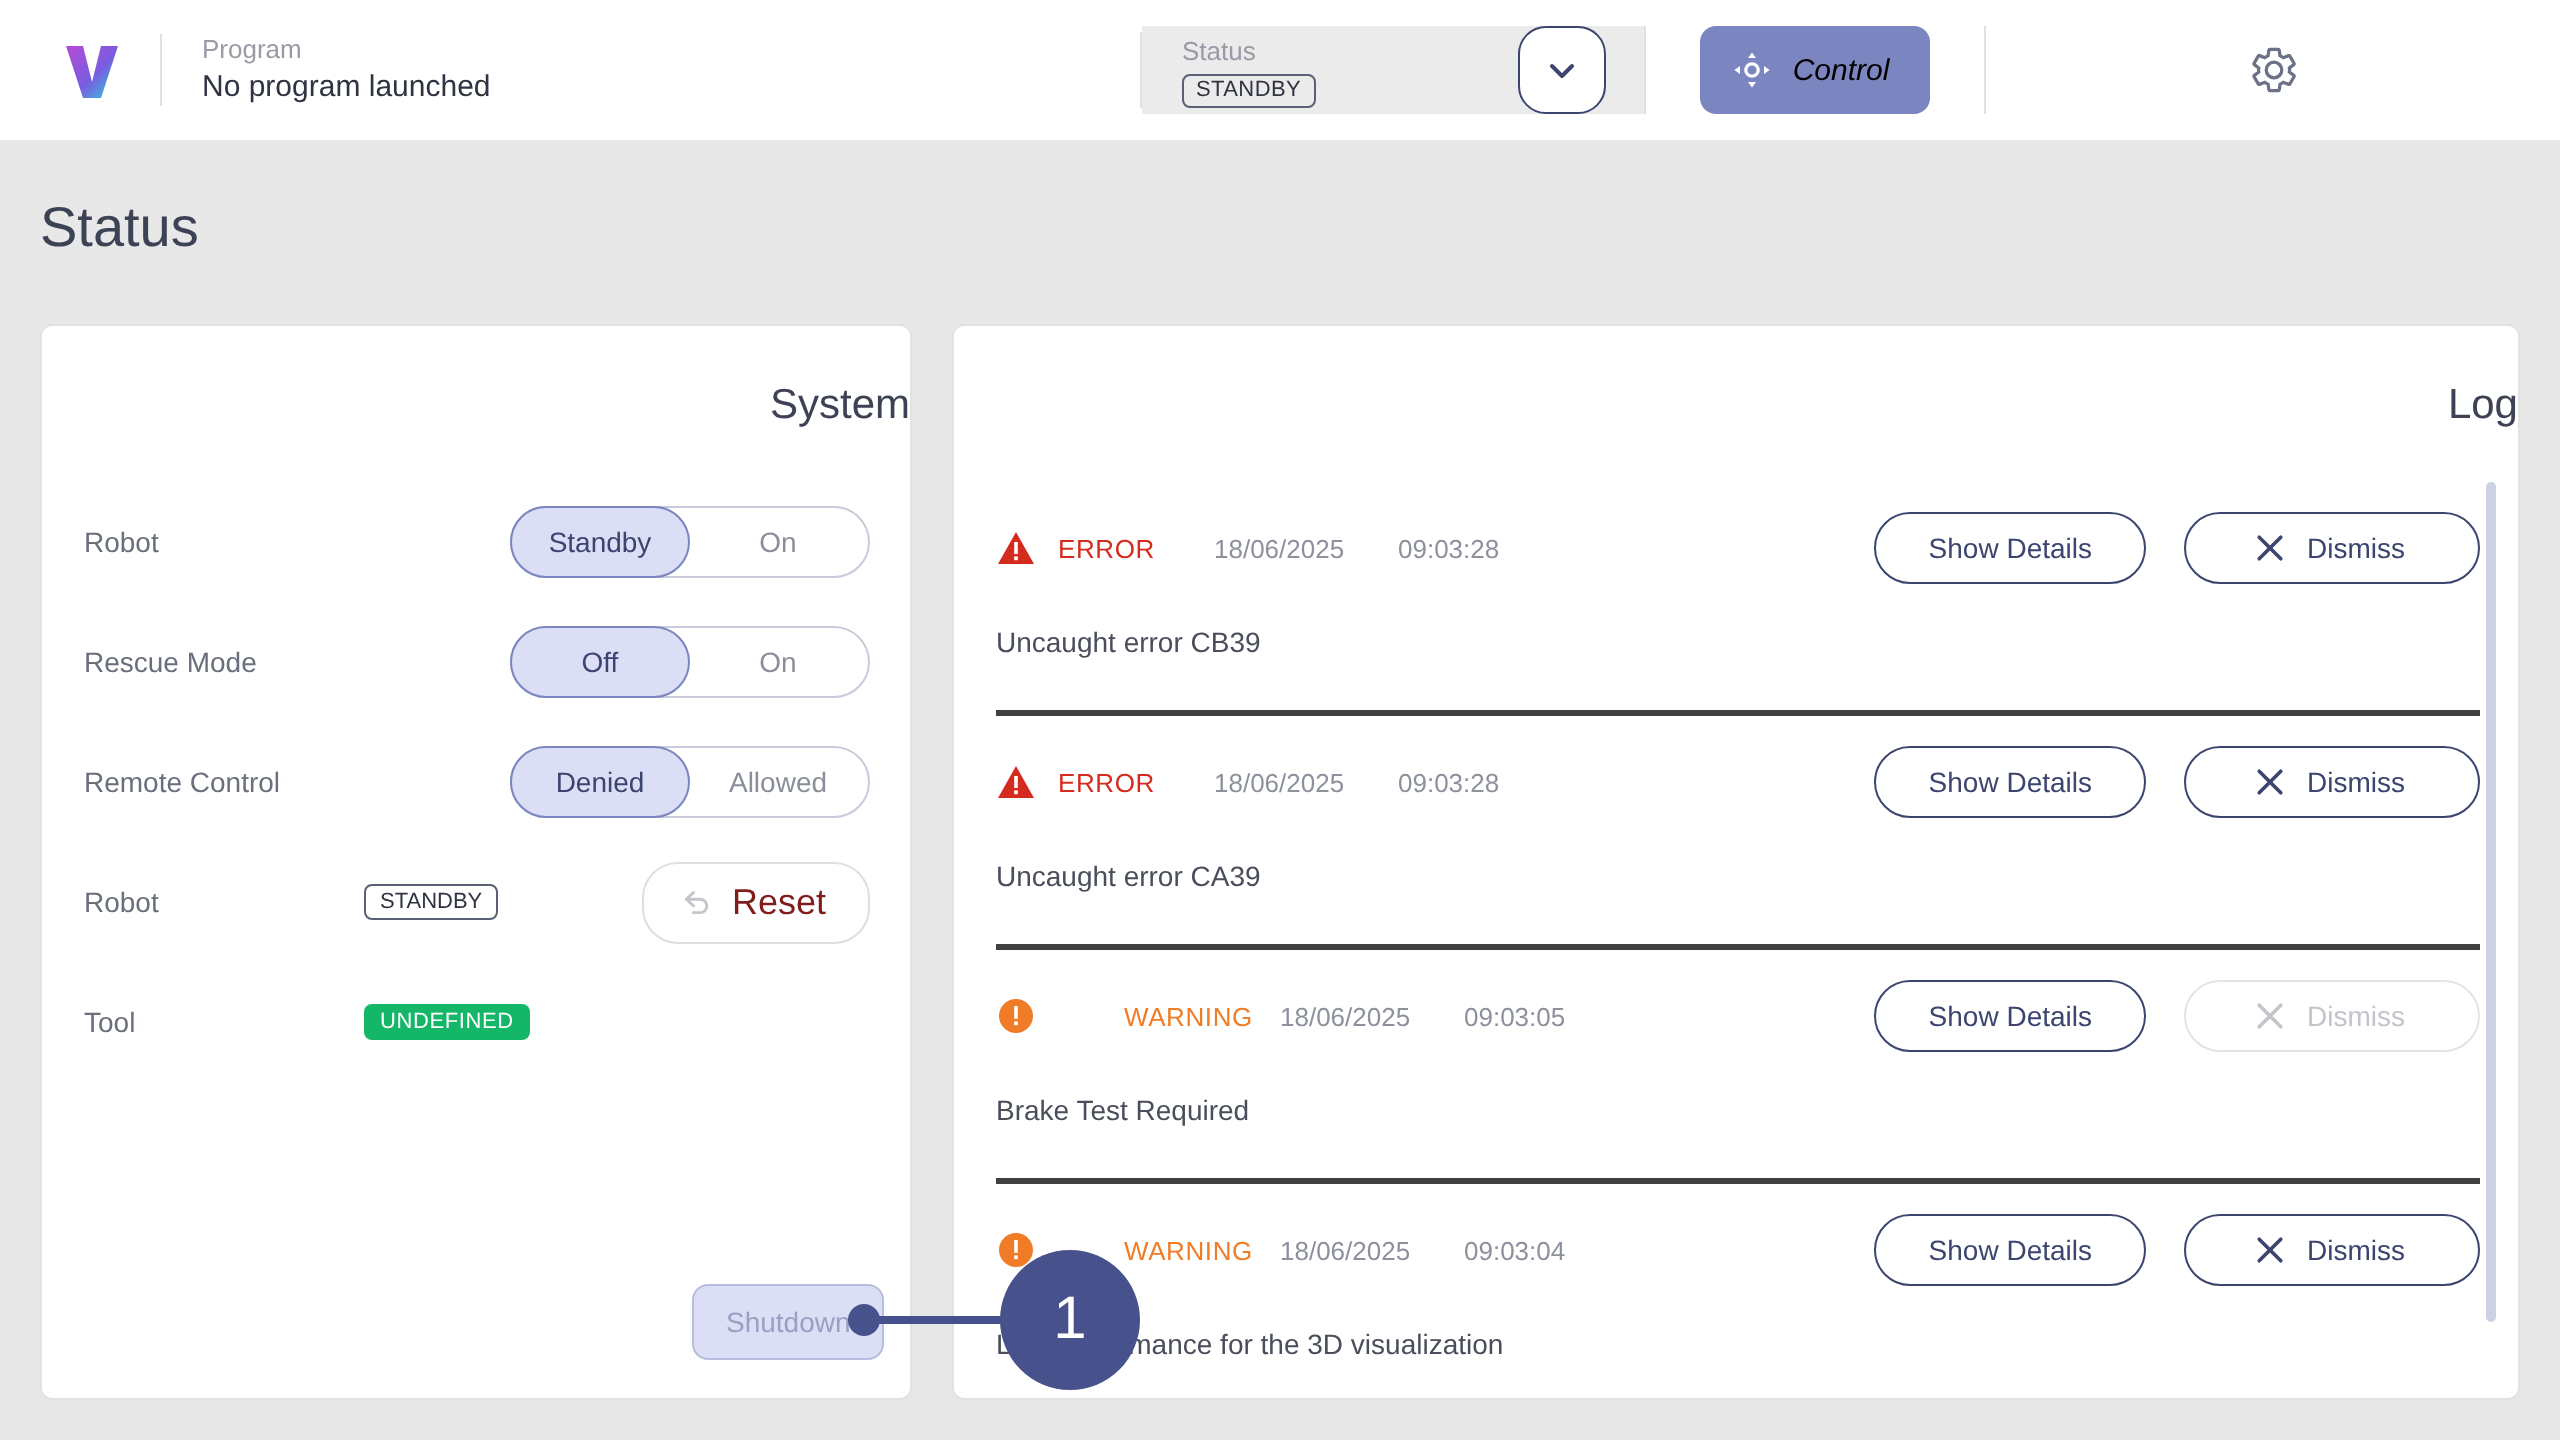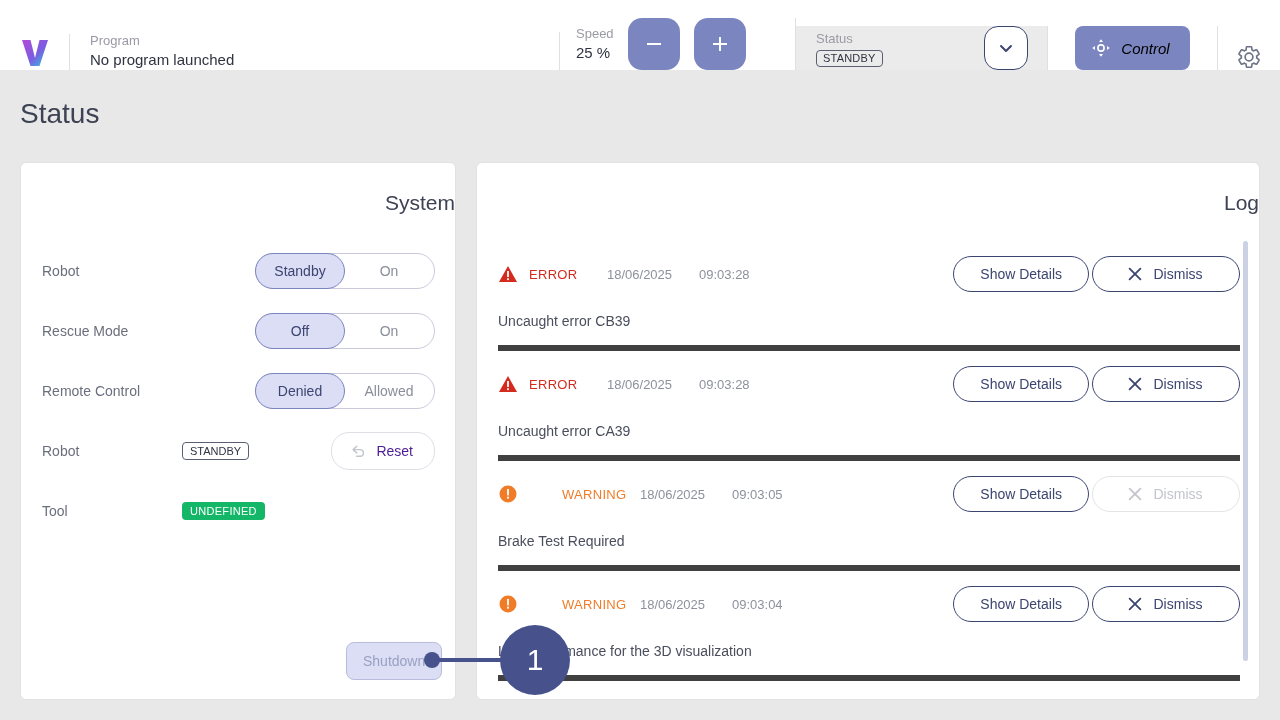--- a/index.html
+++ b/index.html
@@ -8,21 +8,21 @@
     background: #e8e8e8;
     font-family: "Liberation Sans", sans-serif;
     overflow: hidden;
   }
 
   
   .header {
     position: absolute; top: 0; left: 0;
     width: 1280px; height: 70px;
     background: #ffffff;
-    display: flex; align-items: flex-end;
+    display: flex; align-items: center; padding-left: 11px;
   }
   .hdr-logo {
     width: 70px; display: flex; align-items: center; justify-content: center;
     border-right: 1px solid #e0e0e0;
   }
   .logo-v { width: 36px; height: 36px; display: block; }
 
   .hdr-program {
     flex: 0 0 490px;
     display: flex; flex-direction: column; justify-content: center;
@@ -135,47 +135,47 @@
     padding: 2px 7px; font-size: 11px; color: #2f3342;
   }
   .badge-green {
     background: #13b767; color: #fff; border-radius: 4px;
     padding: 3px 8px; font-size: 11px; letter-spacing: .3px;
   }
   .reset-btn {
     margin-left: auto;
     display: flex; align-items: center; gap: 9px;
     border: 1px solid #dddfe4; border-radius: 18px;
-    background: #fff; color: #4c1d95;
-    padding: 9px 21px 9px 17px; font-size: 14px;
+    background: #fff; color: #7f1d1d;
+    padding: 9px 21px 9px 17px; font-size: 18px;
     cursor: default;
   }
 
   .shutdown-wrap {
     position: absolute; left: 346px; top: 642px;
   }
   .shutdown-btn {
     display: block;
     border: 1px solid #b9bddd; border-radius: 8px;
     background: #dcdef5; color: #9aa0c2;
     padding: 10px 16px; font-size: 14px; cursor: pointer;
   }
 
   
   .log-list { padding: 0 19px 0 21px; margin-top: 26px; }
-  .log-entry { padding: 15px 0 16px; border-bottom: 6px solid #404040; }
+  .log-entry { padding: 15px 0 26px; border-bottom: 3px solid #404040; }
   .log-top { display: flex; align-items: center; }
   .log-sev {
     font-size: 13px; letter-spacing: .3px; margin-left: 11px; width: 74px;
   }
   .sev-error { color: #d52b1e; }
   .sev-warning { color: #f07c28; margin-left: 44px; }
   .log-date { font-size: 13px; color: #8d919d; margin-left: 4px; width: 92px; }
   .log-time { font-size: 13px; color: #8d919d; }
-  .log-actions { margin-left: auto; display: flex; gap: 3px; }
+  .log-actions { margin-left: auto; display: flex; gap: 19px; }
   .lbtn {
     display: flex; align-items: center; justify-content: center; gap: 10px;
     border: 1px solid #3c4570; border-radius: 18px;
     background: #fff; color: #3c4570;
     height: 36px; padding: 0 26px; font-size: 14px; cursor: pointer;
     white-space: nowrap;
   }
   .lbtn.dismiss { padding: 0 20px 0 16px; min-width: 148px; }
   .lbtn.details { min-width: 130px; }
   .lbtn.disabled {
@@ -221,37 +221,20 @@
       </defs>
       <path d="M5 6 L13.5 6 L18 24 L22.5 6 L31 6 L22.5 32 L13.5 32 Z" fill="url(#vg)"></path>
     </svg>
   </div>
 
   <div class="hdr-program">
     <span class="hdr-label">Program</span>
     <span class="hdr-value">No program launched</span>
   </div>
 
-  <div class="hdr-speed">
-    <div class="speed-txt">
-      <span class="hdr-label">Speed</span>
-      <span class="hdr-value">25 %</span>
-    </div>
-    <button class="round-btn">
-      <svg width="22" height="22" viewBox="0 0 22 22">
-        <rect x="4" y="10" width="14" height="2" fill="#fff"></rect>
-      </svg>
-    </button>
-    <button class="round-btn">
-      <svg width="22" height="22" viewBox="0 0 22 22">
-        <rect x="4" y="10" width="14" height="2" fill="#fff"></rect>
-        <rect x="10" y="4" width="2" height="14" fill="#fff"></rect>
-      </svg>
-    </button>
-  </div>
 
   <div class="hdr-status">
     <div class="status-col">
       <span class="hdr-label">Status</span>
       <span class="badge-outline">STANDBY</span>
     </div>
     <button class="chev-btn">
       <svg width="20" height="20" viewBox="0 0 20 20">
         <path d="M5 8 L10 13 L15 8" fill="none" stroke="#3c4570" stroke-width="2" stroke-linecap="round" stroke-linejoin="round"></path>
       </svg>

